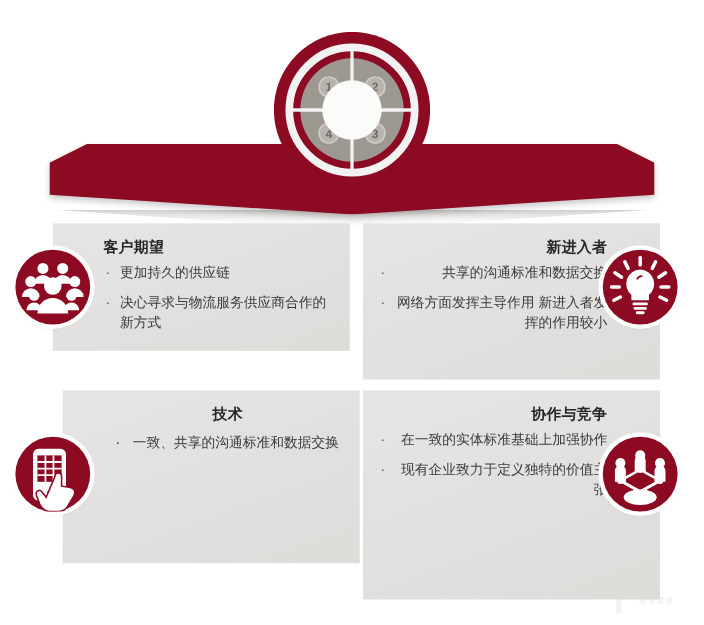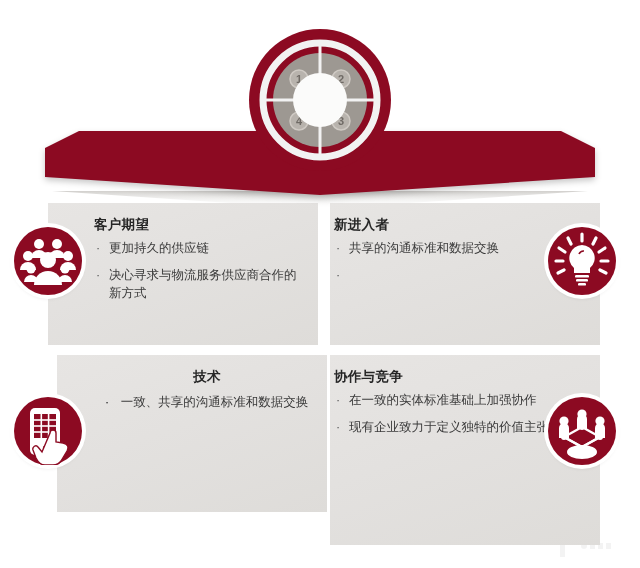--- a/index.html
+++ b/index.html
@@ -40,31 +40,31 @@
     position:absolute;left:52px;top:191px;width:536px;height:22px;z-index:2;
   }
 
   
   .panel{
     position:absolute;
     background:linear-gradient(160deg,#e7e5e3 0%,#e3e1df 45%,#dedcd9 100%);
     box-sizing:border-box;
     z-index:3;
   }
-  #panel-tl{left:48px;top:203px;width:270px;height:142px;}
+  #panel-tl{left:48px;top:203px;width:270px;height:116px;}
   #panel-tr{left:330px;top:203px;width:270px;height:142px;}
   #panel-bl{left:57px;top:355px;width:270px;height:157px;text-align:center;}
   #panel-br{left:330px;top:355px;width:270px;height:190px;}
 
   .panel-inner{
     position:absolute;left:0;top:0;width:100%;height:100%;
     box-sizing:border-box;
     padding:14px 16px 10px 46px;
   }
-  #panel-tr .panel-inner,#panel-br .panel-inner{padding-left:4px;padding-right:48px;}
+  #panel-tr .panel-inner,#panel-br .panel-inner{padding-left:14px;padding-right:48px;text-align:right;}
 
   .p-title{
     font-size:13.5px;font-weight:bold;color:#262626;
     margin:0 0 7px 0;line-height:1.2;letter-spacing:.3px;
   }
   .bullets{list-style:none;margin:0;padding:0;}
   .bullets li{
     position:relative;
     font-size:12.5px;line-height:1.42;color:#3a3a3a;
     padding-left:15px;margin-bottom:9px;
@@ -130,21 +130,21 @@
         <li><span class="dot">·</span><span>决心寻求与物流服务供应商合作的新方式</span></li>
       </ul>
     </div>
   </div>
 
   <div class="panel" id="panel-tr">
     <div class="panel-inner">
       <div class="p-title">新进入者</div>
       <ul class="bullets">
         <li><span class="dot">·</span><span>共享的沟通标准和数据交换</span></li>
-        <li><span class="dot">·</span></li>
+        <li><span class="dot">·</span><span>网络方面发挥主导作用 新进入者发挥的作用较小</span></li>
       </ul>
     </div>
   </div>
 
   <div class="panel" id="panel-bl">
     <div class="panel-inner">
       <div class="p-title">技术</div>
       <ul class="bullets">
         <li><span class="dot">·</span></li>
         <li><span class="dot">·</span><span>一致、共享的沟通标准和数据交换</span></li>

